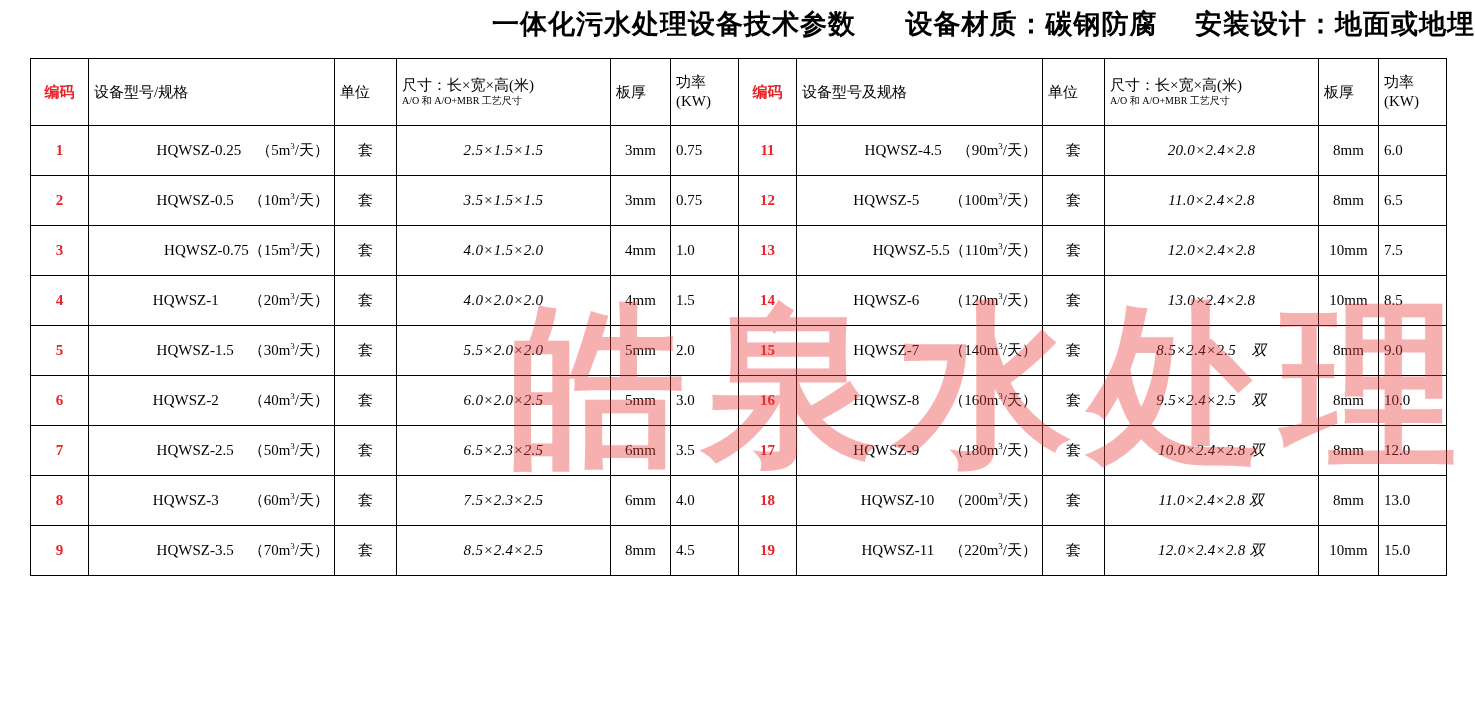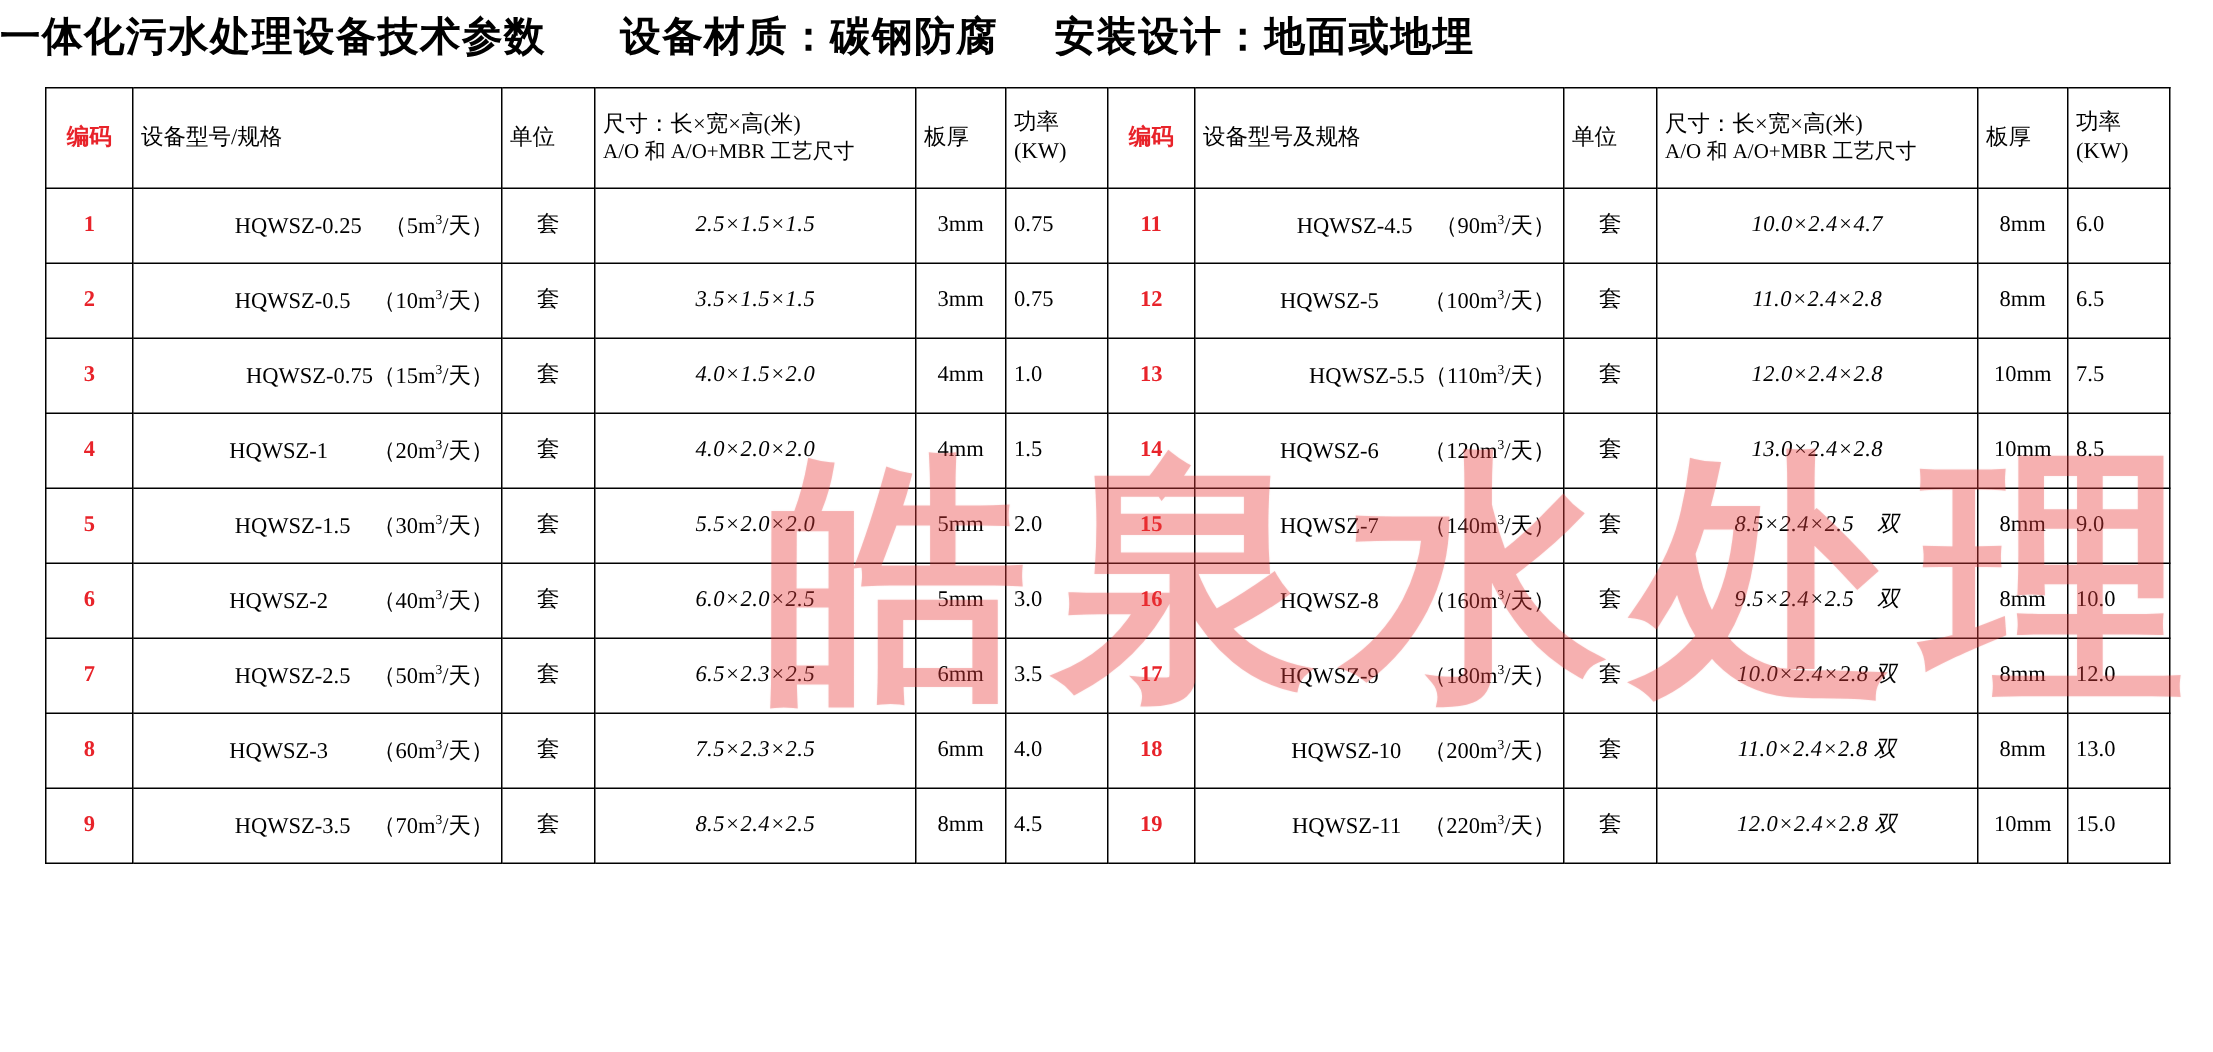--- a/index.html
+++ b/index.html
@@ -21,21 +21,21 @@
     height: 701px;
     box-sizing: border-box;
   }
 
   
   .title-row {
     position: absolute;
     left: 0;
     top: 6px;
     width: 1475px;
-    text-align: left;
+    text-align: right;
     font-size: 27px;
     font-weight: bold;
     letter-spacing: 1px;
     white-space: nowrap;
     font-family: "Liberation Serif", serif;
   }
   .title-row .seg { display: inline-block; }
   .title-row .gap { display: inline-block; width: 34px; }
 
   
@@ -66,21 +66,21 @@
   }
   .hdr-code {
     color: #e8232a;
     font-weight: bold;
     text-align: center;
     font-size: 15px;
   }
   .hdr-left { text-align: left; }
   .hdr-center { text-align: left; }
   .hdr-two { text-align: left; line-height: 1.5; }
-  .hdr-two .l2 { font-size: 14px; }
+  .hdr-two .l2 { font-size: 10px; }
   tbody td { height: 45px; }
   td.code {
     color: #e8232a;
     font-weight: bold;
     text-align: center;
     font-size: 15px;
   }
   td.model { text-align: right; white-space: nowrap; }
   td.unit { text-align: center; }
   td.size { text-align: center; white-space: nowrap; letter-spacing: .3px; font-style: italic; }
@@ -197,21 +197,21 @@
           <tr>
             <td class="code">1</td>
             <td class="model">HQWSZ-0.25　（5m<sup>3</sup>/天）</td>
             <td class="unit">套</td>
             <td class="size">2.5×1.5×1.5</td>
             <td class="thick">3mm</td>
             <td class="power">0.75</td>
             <td class="code">11</td>
             <td class="model">HQWSZ-4.5　（90m<sup>3</sup>/天）</td>
             <td class="unit">套</td>
-            <td class="size">10.0×2.4×4.7</td>
+            <td class="size">20.0×2.4×2.8</td>
             <td class="thick">8mm</td>
             <td class="power">6.0</td>
           </tr>
           <tr>
             <td class="code">2</td>
             <td class="model">HQWSZ-0.5　（10m<sup>3</sup>/天）</td>
             <td class="unit">套</td>
             <td class="size">3.5×1.5×1.5</td>
             <td class="thick">3mm</td>
             <td class="power">0.75</td>

